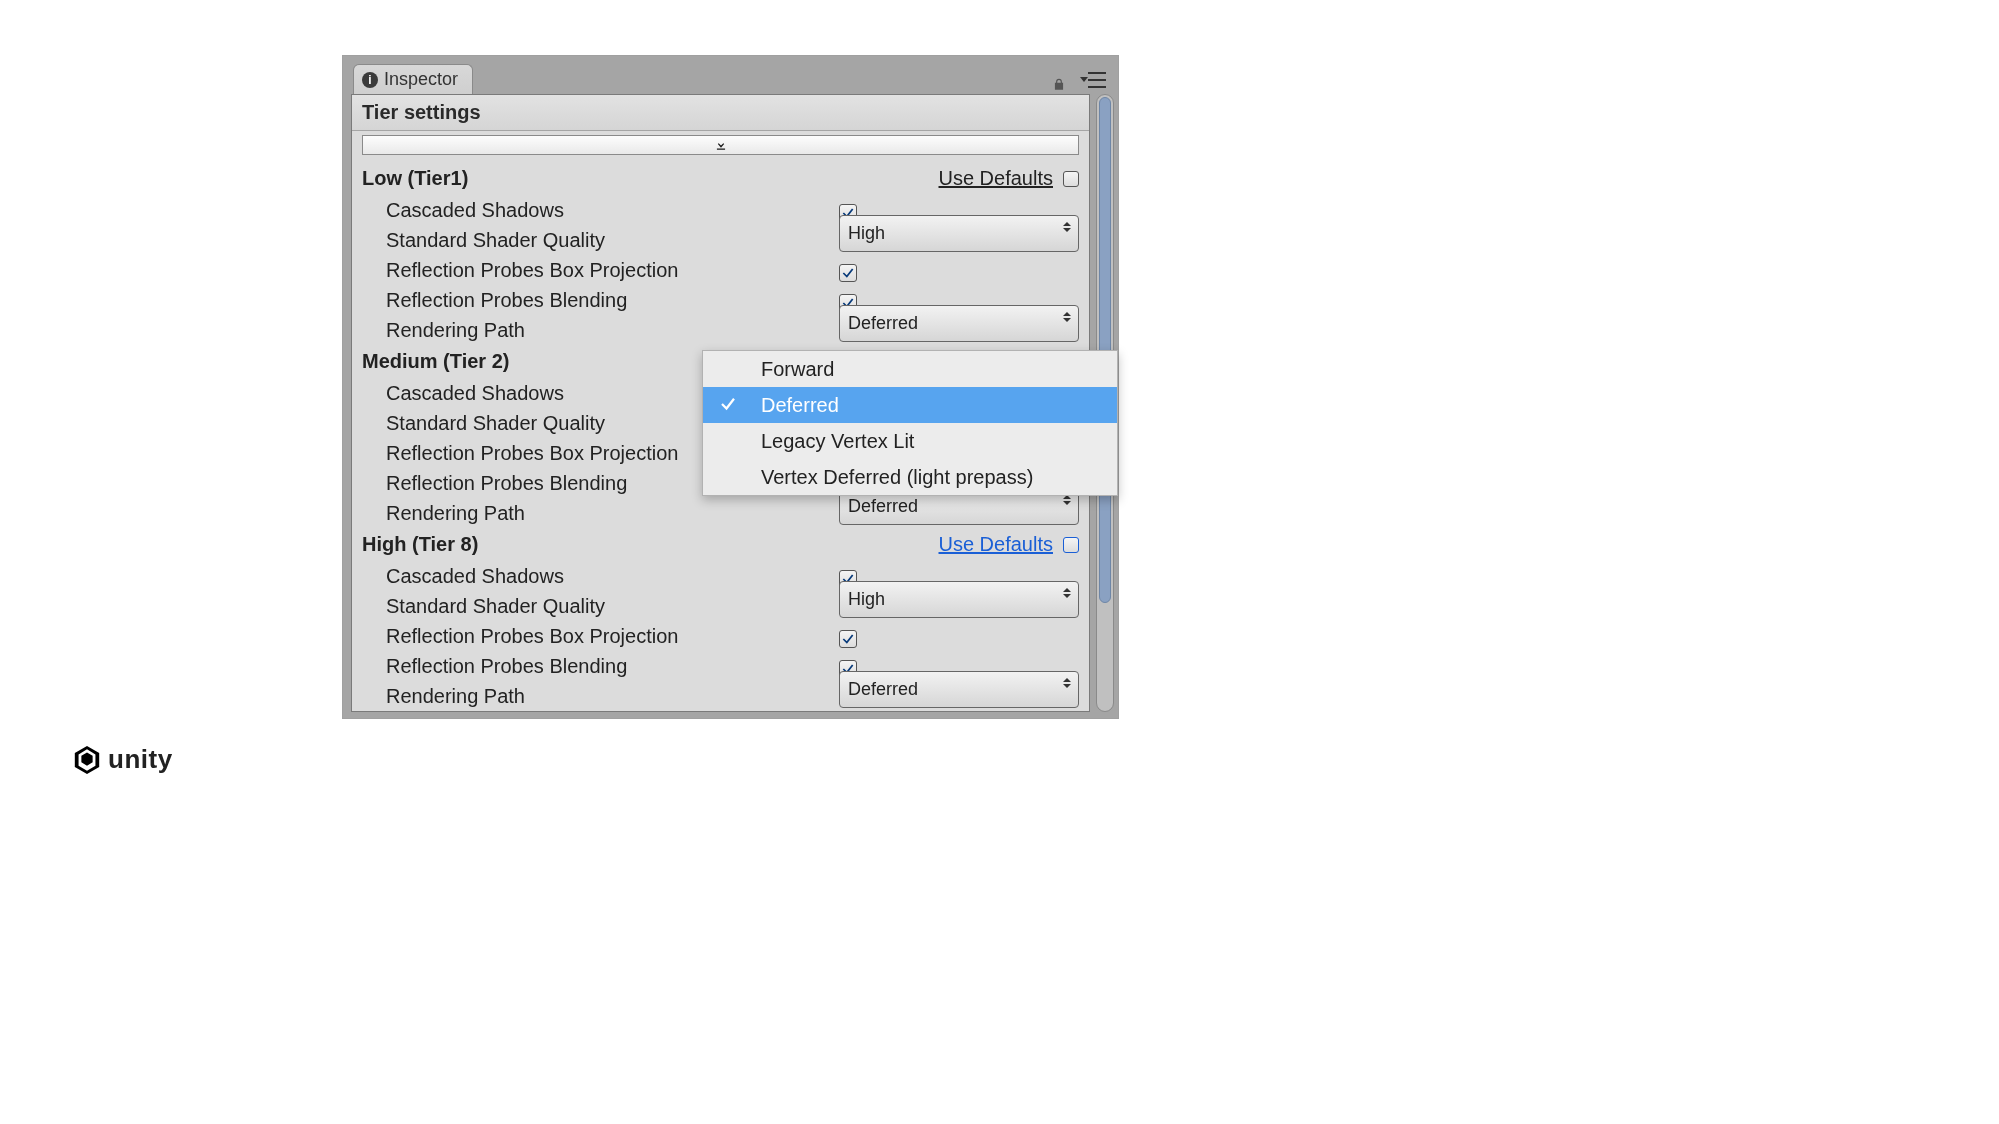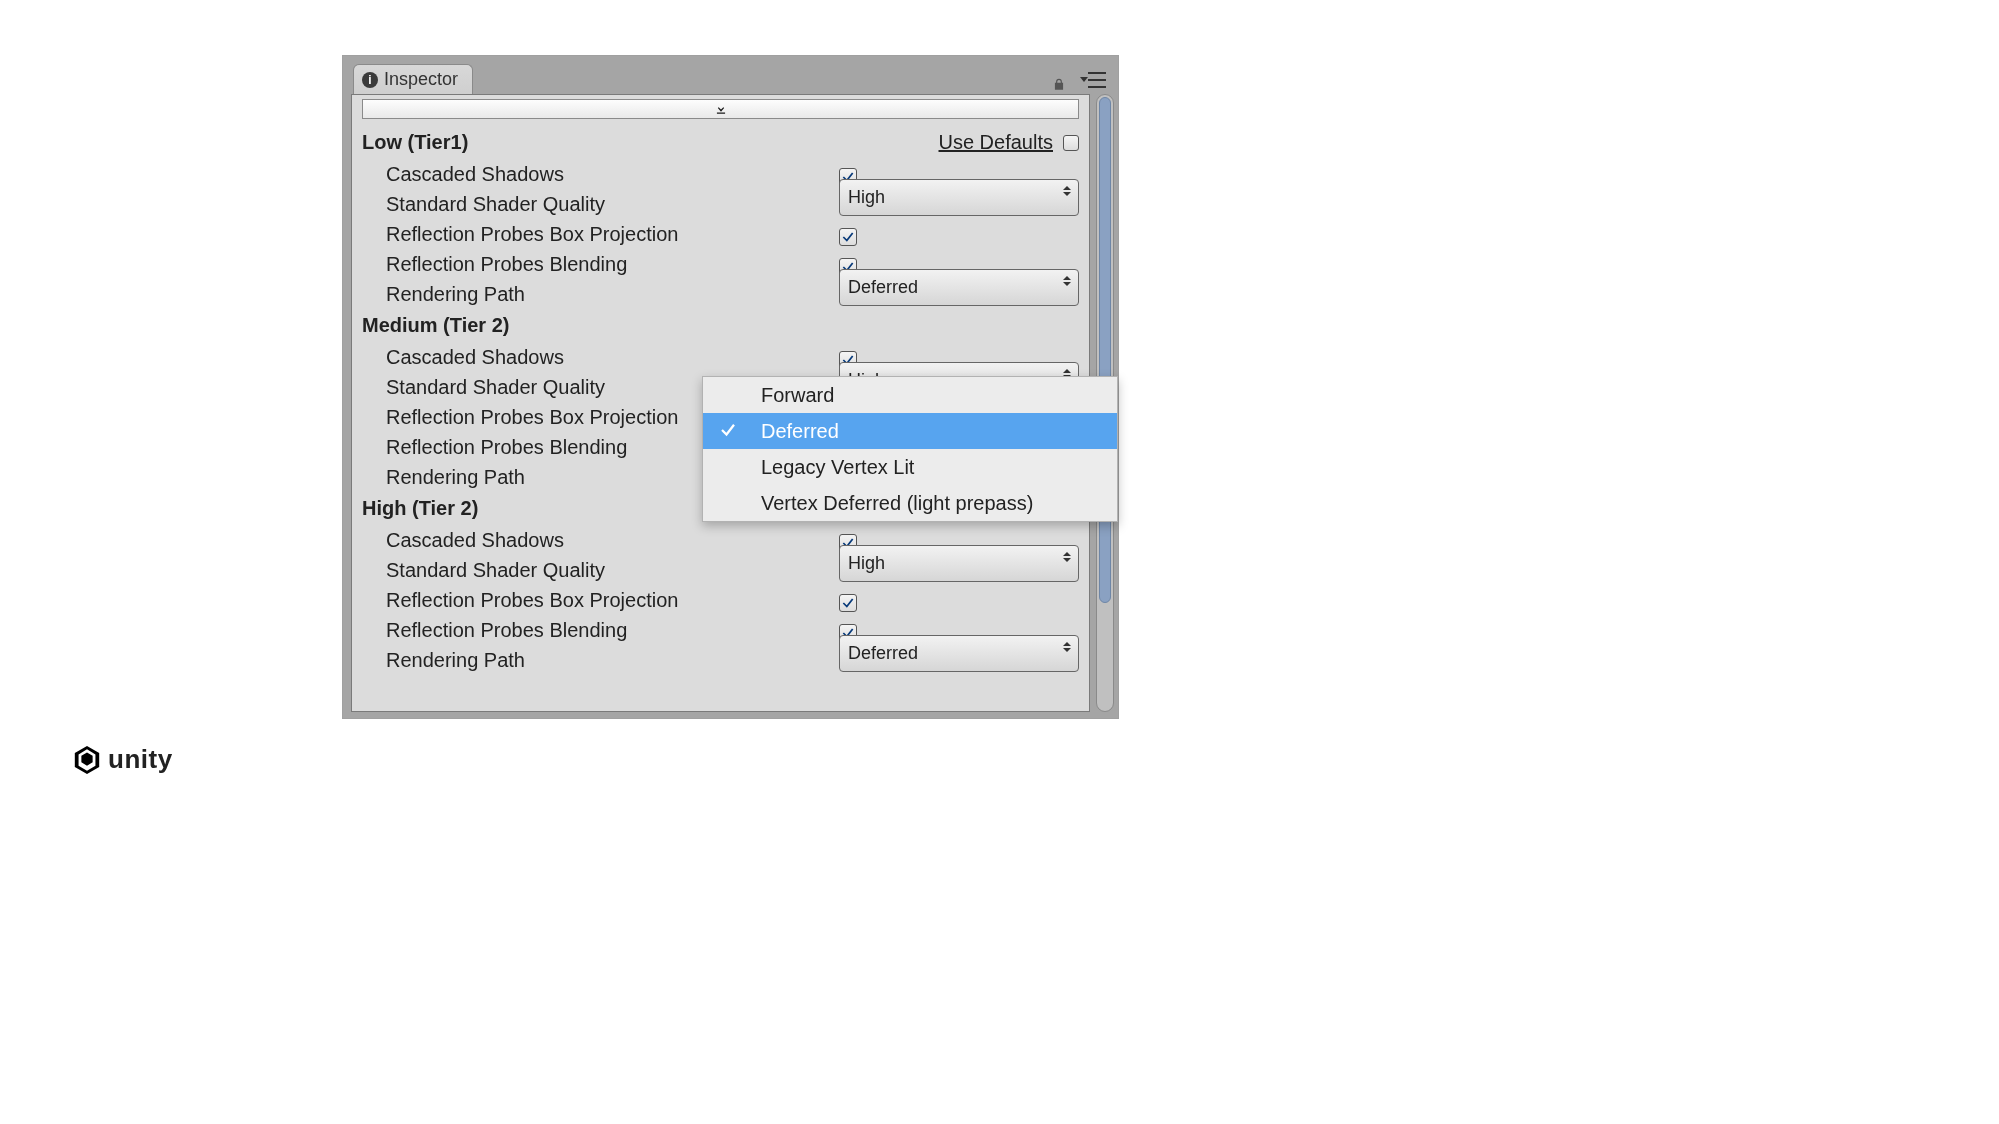--- a/index.html
+++ b/index.html
@@ -125,20 +125,21 @@
       <span class="bar"></span>
         <span class="bar"></span>
         <span class="bar"></span>
     </span>
 
     <div class="scroll">
       <div class="thumb"></div>
     </div>
 
     <div class="panel">
+      <div class="sect-title">Tier settings</div>
       <div class="load-bar">
         <svg viewBox="0 0 24 24">
           <path d="M12 3v10l-4-4-1.4 1.4L12 16.8l5.4-6.4L16 9l-4 4V3h0zM5 18h14v2H5z"></path>
         </svg>
       </div>
 
       <div id="tiers-host">
           <div class="tier">
             <div class="tier-head">
               <span class="label">Low (Tier1)</span>
@@ -256,21 +257,21 @@
                   <span class="arrows">
                     <span class="up"></span>
                     <span class="dn"></span>
                   </span>
                 </span>
               </span>
             </div>
           </div>
           <div class="tier">
             <div class="tier-head">
-              <span class="label">High (Tier 2)</span>
+              <span class="label">High (Tier 8)</span>
               <span class="use-def selected">
                 <span>Use Defaults</span>
                 <span class="blank-check selected"></span>
               </span>
             </div>
             <div class="row">
               <span class="k">Cascaded Shadows</span>
               <span class="ctrl">
                 <span class="cb">
                   <svg viewBox="0 0 24 24">
@@ -320,21 +321,21 @@
                     <span class="up"></span>
                     <span class="dn"></span>
                   </span>
                 </span>
               </span>
             </div>
           </div>
         </div>
     </div>
 
-    <div class="popup" id="popup" style="left:359px; top:294px;margin-top:26px;">
+    <div class="popup" id="popup" style="left:359px; top:294px;">
         <div class="item">
           <span>Forward</span>
         </div>
         <div class="item sel">
           <span class="chk"><svg viewBox="0 0 24 24">
               <polyline points="4,12 10,18 20,5"></polyline>
             </svg></span>
           <span>Deferred</span>
         </div>
         <div class="item">

